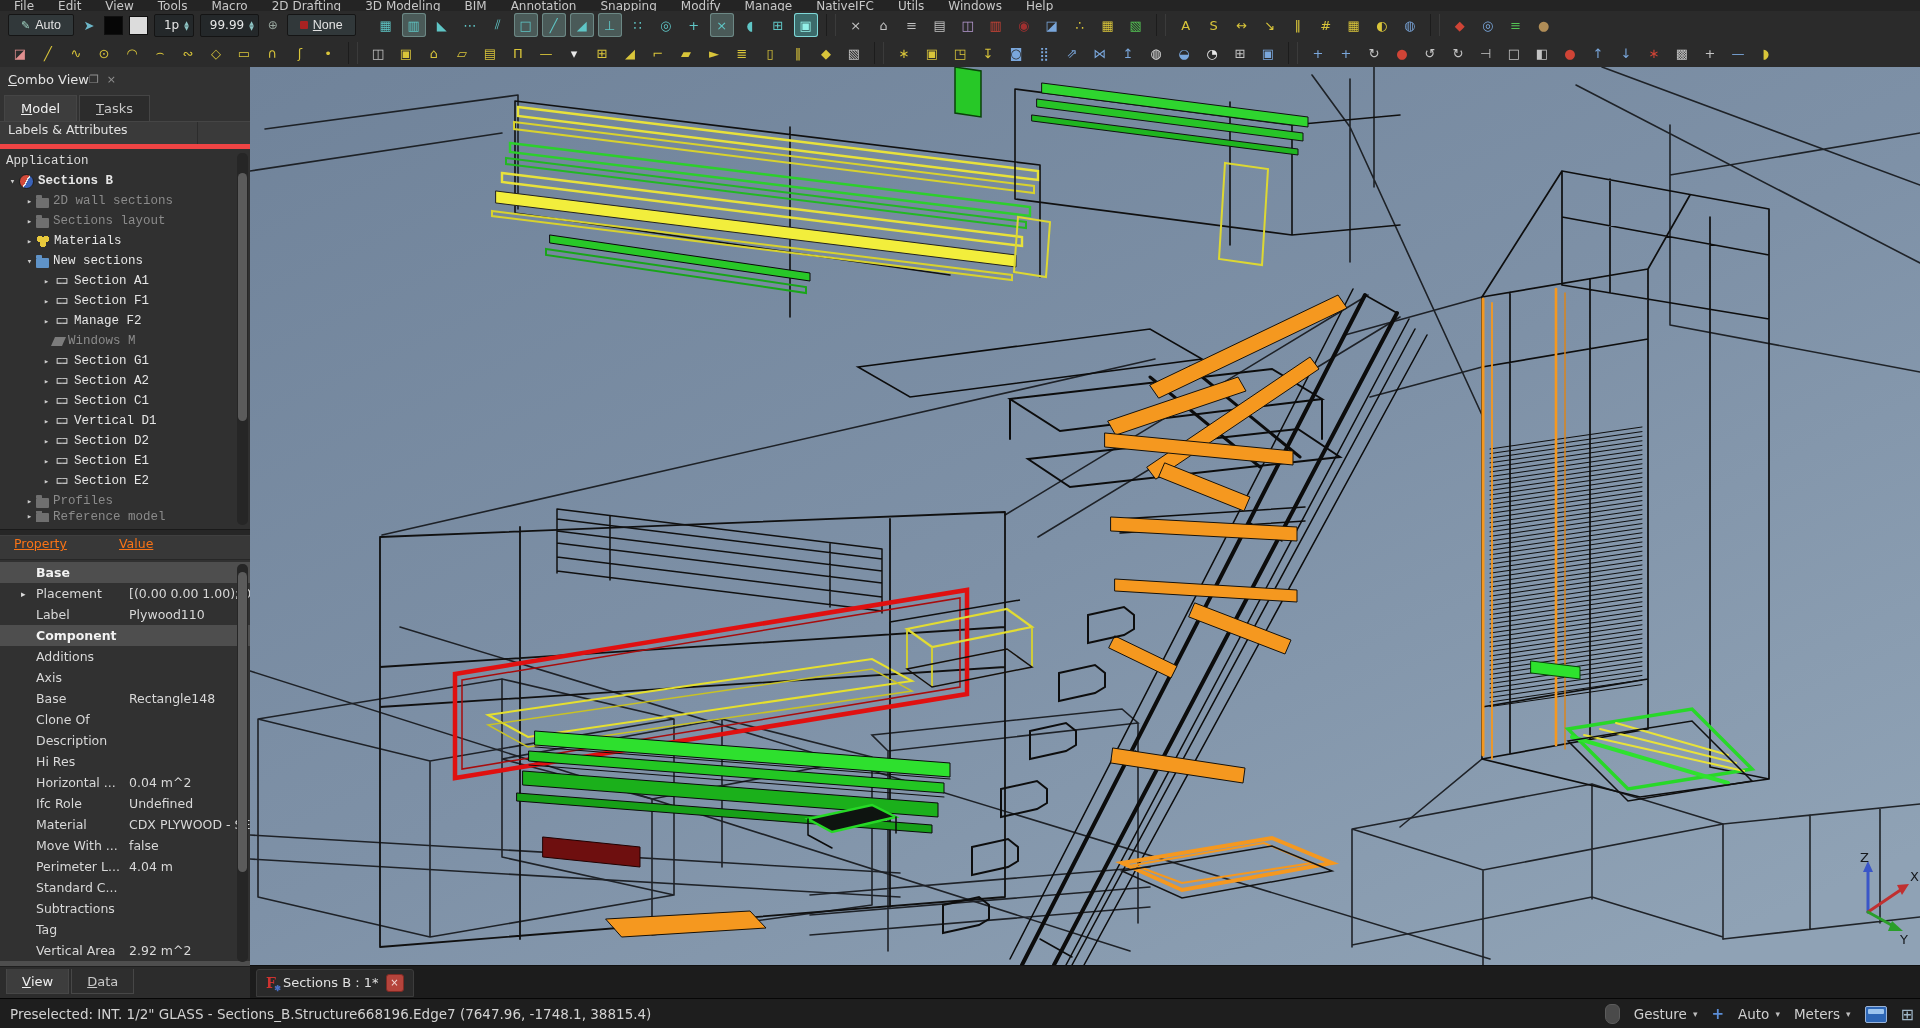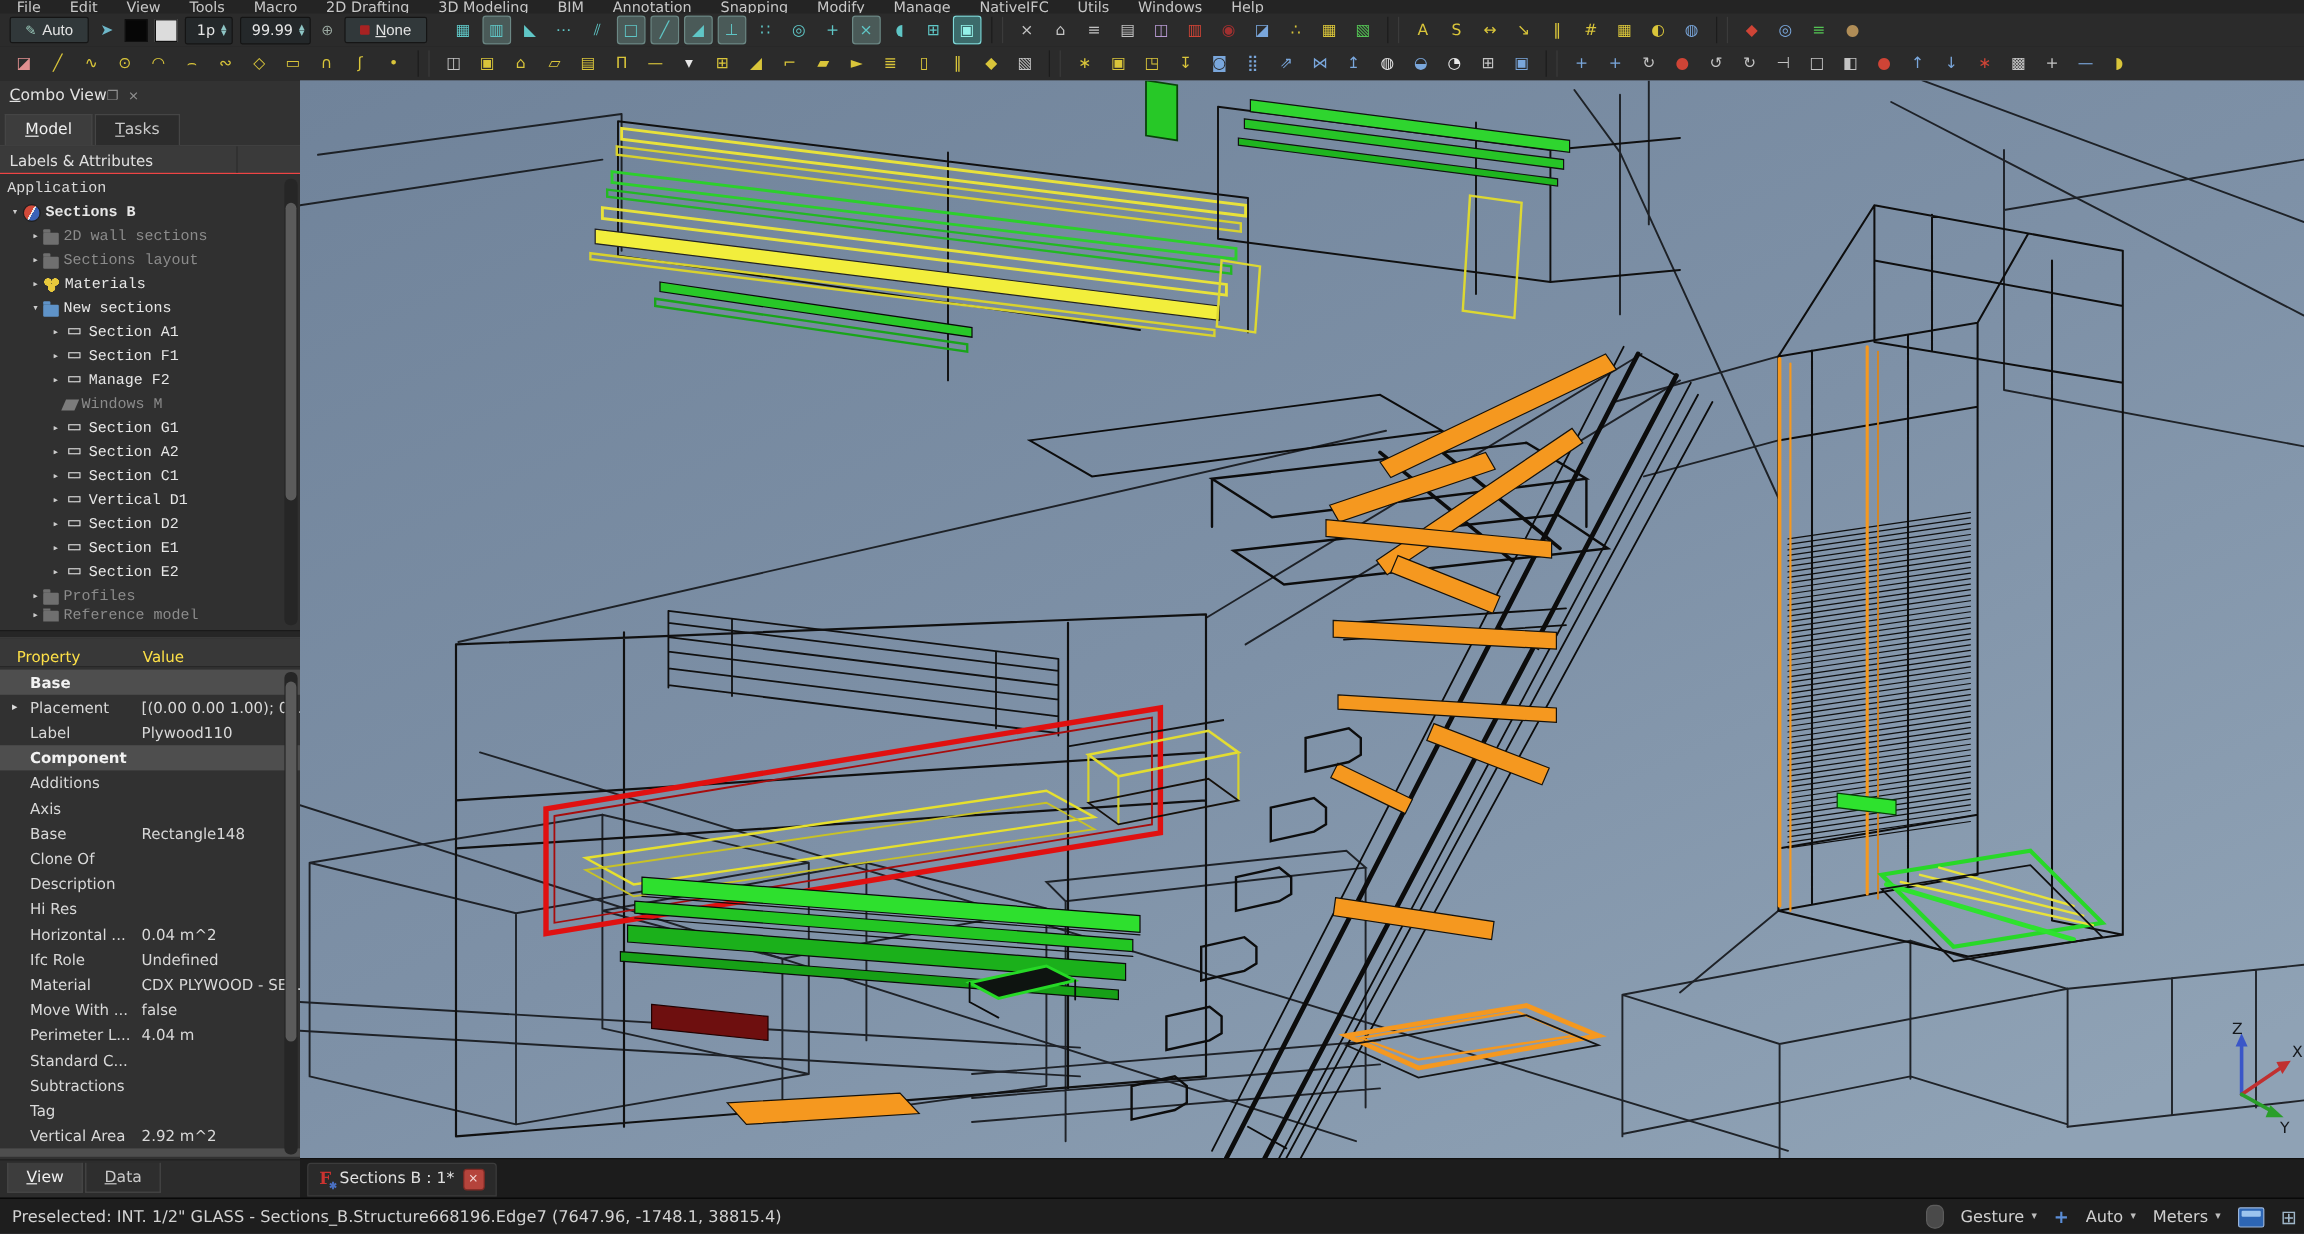--- a/index.html
+++ b/index.html
@@ -42,21 +42,21 @@
   
   .combo-view{position:absolute;top:67px;left:0;width:250px;height:931px;background:#323232;
     border-right:1px solid #161616;display:flex;flex-direction:column;font-size:12.5px;}
   .cv-title{height:25px;display:flex;align-items:center;padding:0 8px;
     color:#e2e2e2;font-size:13px;}
   .win-icons{display:flex;gap:8px;color:#8f8f8f;font-size:11px;}
   .cv-tabs{height:29px;display:flex;align-items:flex-end;padding-left:4px;gap:2px;border-bottom:1px solid #454545;}
   .cv-tab{height:25px;display:flex;align-items:center;padding:0 16px;background:#2c2c2c;color:#c9c9c9;
     border:1px solid #454545;border-bottom:none;font-size:13px;}
   .cv-tab.active{background:#3d3d3d;color:#f0f0f0;}
-  .cv-header{height:22px;background:#3a3a3a;border-bottom:1px solid #ef4444;display:flex;align-items:center;
+  .cv-header{height:22px;background:#3a3a3a;border-bottom:5px solid #ef4444;display:flex;
     padding-left:8px;color:#e0e0e0;position:relative;}
   .cv-header:after{content:'';position:absolute;right:52px;top:0;bottom:0;border-left:1px solid #2c2c2c;}
   .cv-tree{height:378px;background:#303030;position:relative;overflow:hidden;padding-top:2px;font-family:Liberation Mono, monospace;}
   .tree-app-row{height:20px;line-height:20px;padding-left:6px;color:#dadada;}
   .tree-row{height:20px;display:flex;align-items:center;color:#e6e6e6;white-space:nowrap;}
   .tree-row.muted{color:#8b8b8b;}
   .tree-row.bold{font-weight:bold;}
   .tree-row.clipped{height:11px;overflow:hidden;}
   .exp{width:13px;text-align:center;font-size:9px;color:#cccccc;flex:none;}
   .ti{width:17px;height:15px;display:flex;align-items:center;justify-content:center;margin-right:4px;flex:none;}
@@ -73,25 +73,25 @@
     radial-gradient(circle at 4px 4px,#e8c93c 3px,transparent 3.3px),
     radial-gradient(circle at 10px 4px,#e8c93c 3px,transparent 3.3px),
     radial-gradient(circle at 7px 9px,#e8c93c 3px,transparent 3.3px);}
   .ti-section{color:#e0e0e0;font-size:10px;letter-spacing:-1px;}
   .ti-section-muted{width:11px;height:9px;background:#8a8a8a;transform:skewX(-24deg);opacity:.85;}
   .scrollbar{position:absolute;right:2px;width:11px;background:#262626;border-radius:5px;}
   .scrollbar .thumb{position:absolute;left:1px;right:1px;background:#5b5b5b;border-radius:5px;}
   .tree-sb{top:4px;bottom:4px;}
   .prop-sb{top:4px;bottom:4px;}
   .splitter{height:5px;background:#262626;border-top:1px solid #1a1a1a;border-bottom:1px solid #3f3f3f;}
-  .prop-header{height:23px;background:#383838;border-bottom:1px solid #272727;display:flex;align-items:flex-end;color:#fde047;}
+  .prop-header{height:23px;background:#383838;border-bottom:1px solid #272727;display:flex;align-items:flex-start;color:#f97316;text-decoration:underline;}
   .prop-header .ph1{padding-left:14px;width:101px;}
   .prop-header .ph2{padding-left:4px;}
   .prop-list{flex:1;background:#313131;position:relative;overflow:hidden;padding-top:2px;}
-  .prop-row{height:21px;display:flex;align-items:center;color:#d8d8d8;padding-left:10px;white-space:nowrap;}
+  .prop-row{height:21px;display:flex;align-items:center;color:#d8d8d8;padding-left:21px;white-space:nowrap;}
   .prop-row .pexp{width:15px;font-size:9px;color:#dddddd;flex:none;}
   .prop-row .pname{width:88px;overflow:hidden;flex:none;}
   .prop-row .pval{flex:1;overflow:hidden;padding-left:5px;}
   .prop-row.group{background:#4e4e4e;font-weight:bold;color:#f2f2f2;}
   .prop-row.clipped{height:7px;overflow:hidden;}
   .cv-bottom-tabs{height:31px;background:#2c2c2c;display:flex;align-items:flex-start;padding-left:6px;gap:2px;
     border-top:1px solid #1f1f1f;}
   .cvb-tab{height:24px;margin-top:2px;display:flex;align-items:center;padding:0 15px;font-size:13px;
     background:#2e2e2e;color:#c9c9c9;border:1px solid #474747;border-top:none;}
   .cvb-tab.active{background:#3d3d3d;color:#f0f0f0;}

